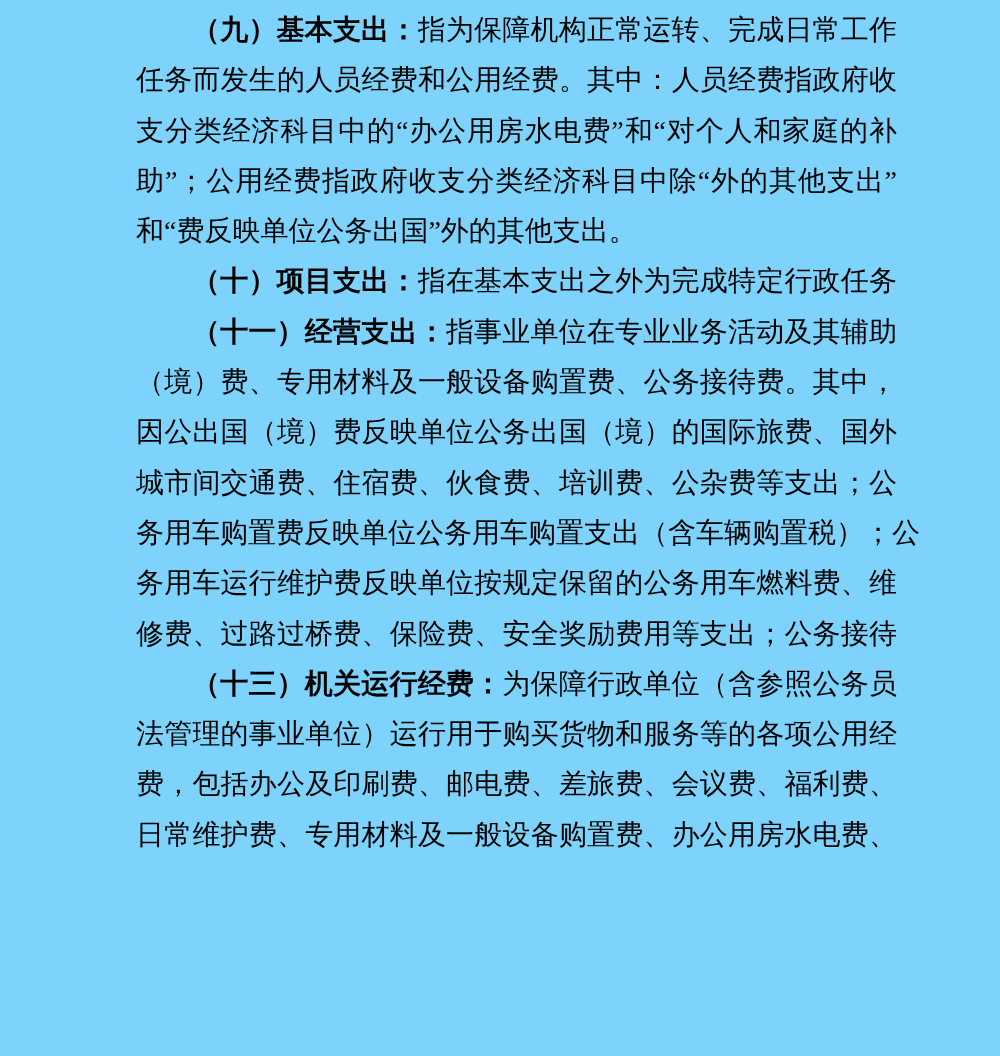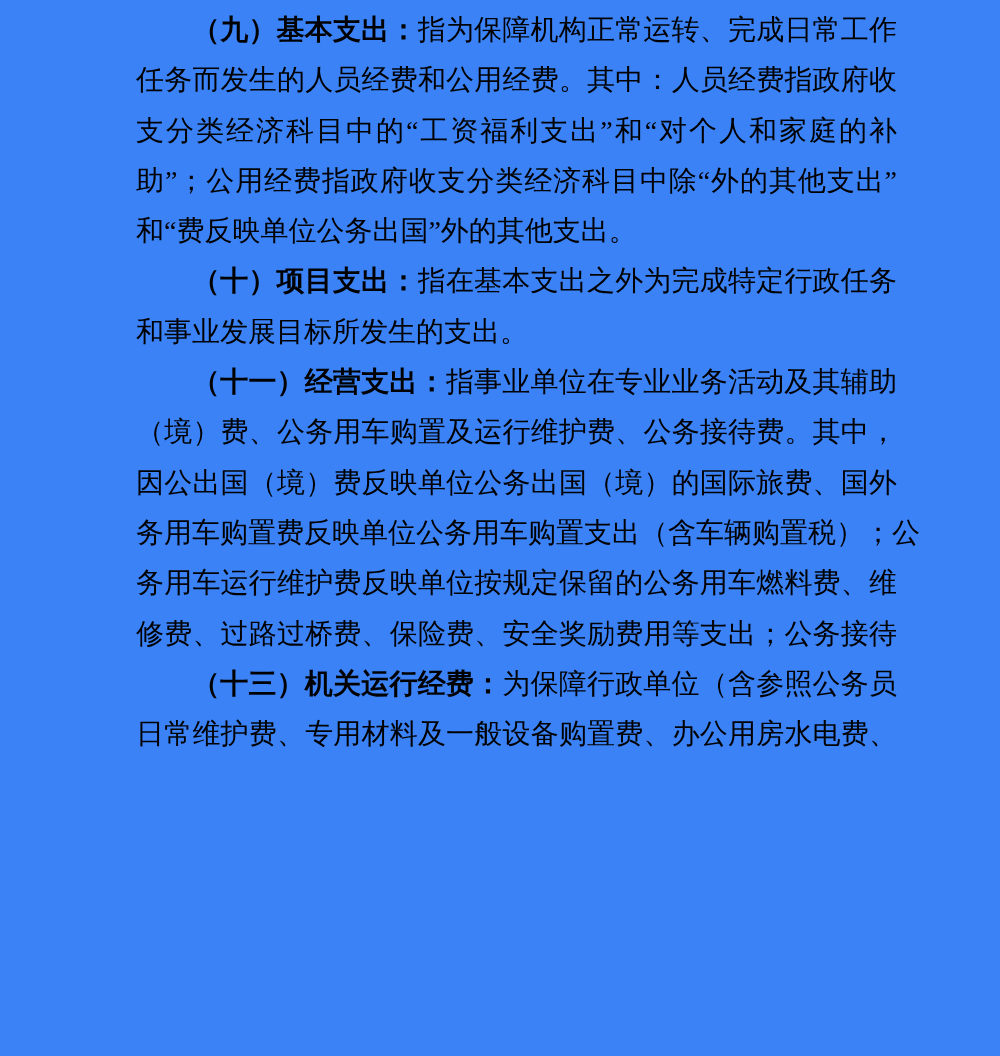--- a/index.html
+++ b/index.html
@@ -11,21 +11,21 @@
     width: 1000px;
     height: 1056px;
     overflow: hidden;
     font-family: "Liberation Serif", "DejaVu Serif", serif;
   }
   .page {
     box-sizing: border-box;
     width: 1000px;
     height: 1056px;
     padding: 5px 103px 0 136px;
-    background: #3b82f6;
+    background: #7dd3fc;
     color: #000000;
   }
   .paragraph {
     margin: 0;
     padding: 0;
   }
   .line {
     font-size: 28px;
     line-height: 50.3px;
     height: 50.3px;
@@ -46,35 +46,37 @@
     font-weight: bold;
   }
 </style>
 </head>
 <body>
 
 <div class="page">
     <div class="paragraph">
       <div class="line first"><span class="heading">（九）基本支出：</span>指为保障机构正常运转、完成日常工作</div>
       <div class="line">任务而发生的人员经费和公用经费。其中：人员经费指政府收</div>
-      <div class="line">支分类经济科目中的“工资福利支出”和“对个人和家庭的补</div>
+      <div class="line">支分类经济科目中的“办公用房水电费”和“对个人和家庭的补</div>
       <div class="line">助”；公用经费指政府收支分类经济科目中除“外的其他支出”</div>
       <div class="line short">和“费反映单位公务出国”外的其他支出。</div>
     </div>
     <div class="paragraph">
       <div class="line first"><span class="heading">（十）项目支出：</span>指在基本支出之外为完成特定行政任务</div>
-      <div class="line short">和事业发展目标所发生的支出。</div>
     </div>
     <div class="paragraph">
       <div class="line first"><span class="heading">（十一）经营支出：</span>指事业单位在专业业务活动及其辅助</div>
     </div>
     <div class="paragraph">
-      <div class="line">（境）费、公务用车购置及运行维护费、公务接待费。其中，</div>
+      <div class="line">（境）费、专用材料及一般设备购置费、公务接待费。其中，</div>
       <div class="line">因公出国（境）费反映单位公务出国（境）的国际旅费、国外</div>
+      <div class="line">城市间交通费、住宿费、伙食费、培训费、公杂费等支出；公</div>
       <div class="line">务用车购置费反映单位公务用车购置支出（含车辆购置税）；公</div>
       <div class="line">务用车运行维护费反映单位按规定保留的公务用车燃料费、维</div>
       <div class="line">修费、过路过桥费、保险费、安全奖励费用等支出；公务接待</div>
     </div>
     <div class="paragraph">
       <div class="line first"><span class="heading">（十三）机关运行经费：</span>为保障行政单位（含参照公务员</div>
+      <div class="line">法管理的事业单位）运行用于购买货物和服务等的各项公用经</div>
+      <div class="line">费，包括办公及印刷费、邮电费、差旅费、会议费、福利费、</div>
       <div class="line">日常维护费、专用材料及一般设备购置费、办公用房水电费、</div>
     </div>
   </div>
 
 </body></html>

